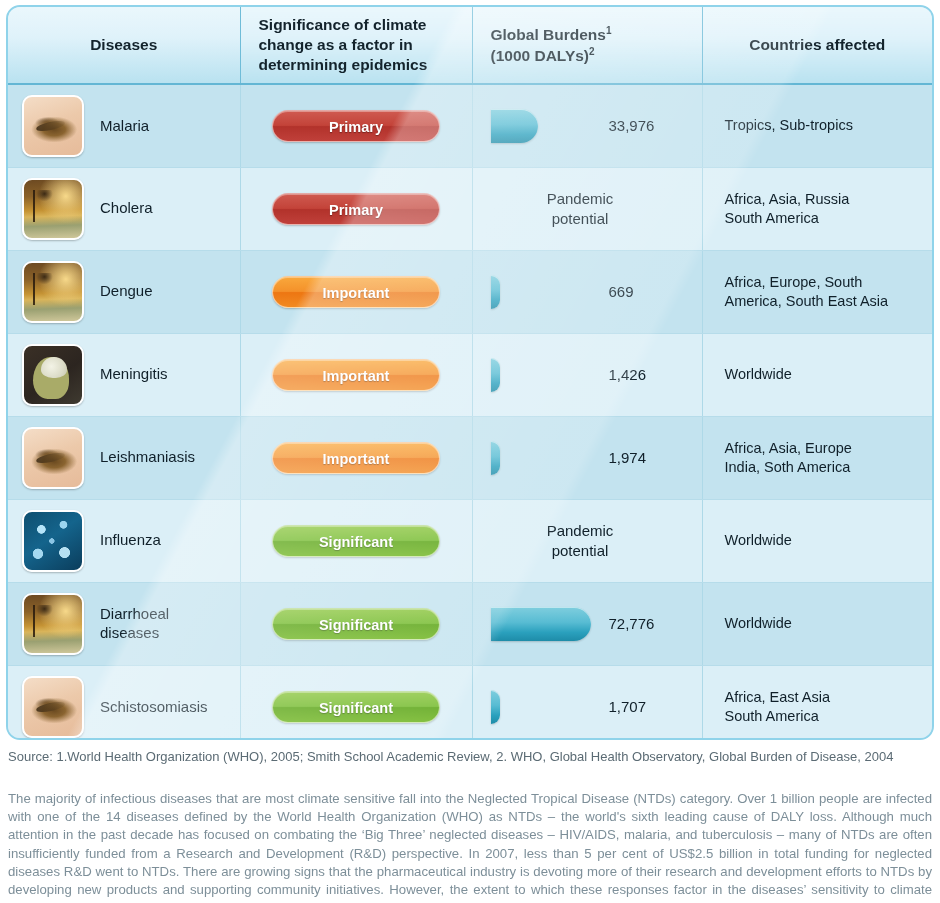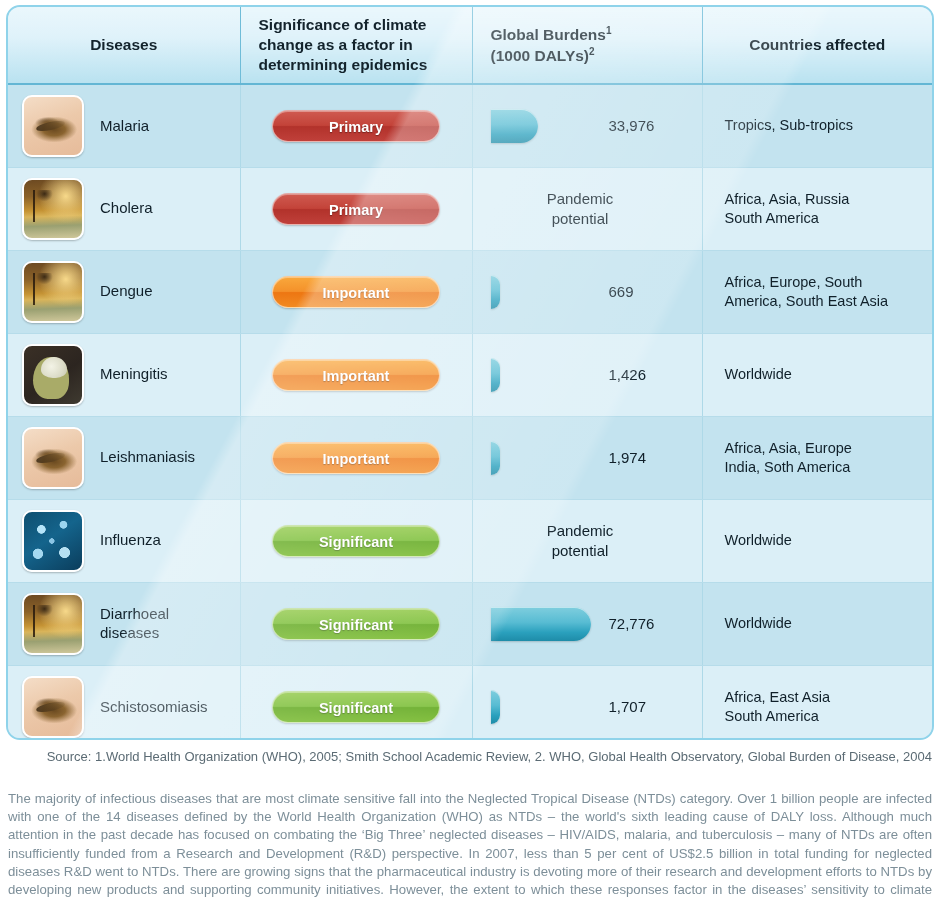--- a/index.html
+++ b/index.html
@@ -226,21 +226,20 @@
 
   
   .source {
     position: absolute;
     left: 8px;
     top: 748px;
     width: 924px;
     font-size: 13px;
     line-height: 1.32;
     color: #5b6b74;
-    text-align: right;
   }
   .body-copy {
     position: absolute;
     left: 8px;
     top: 790px;
     width: 924px;
     font-size: 13.2px;
     line-height: 1.38;
     color: #7d8f99;
     text-align: justify;

